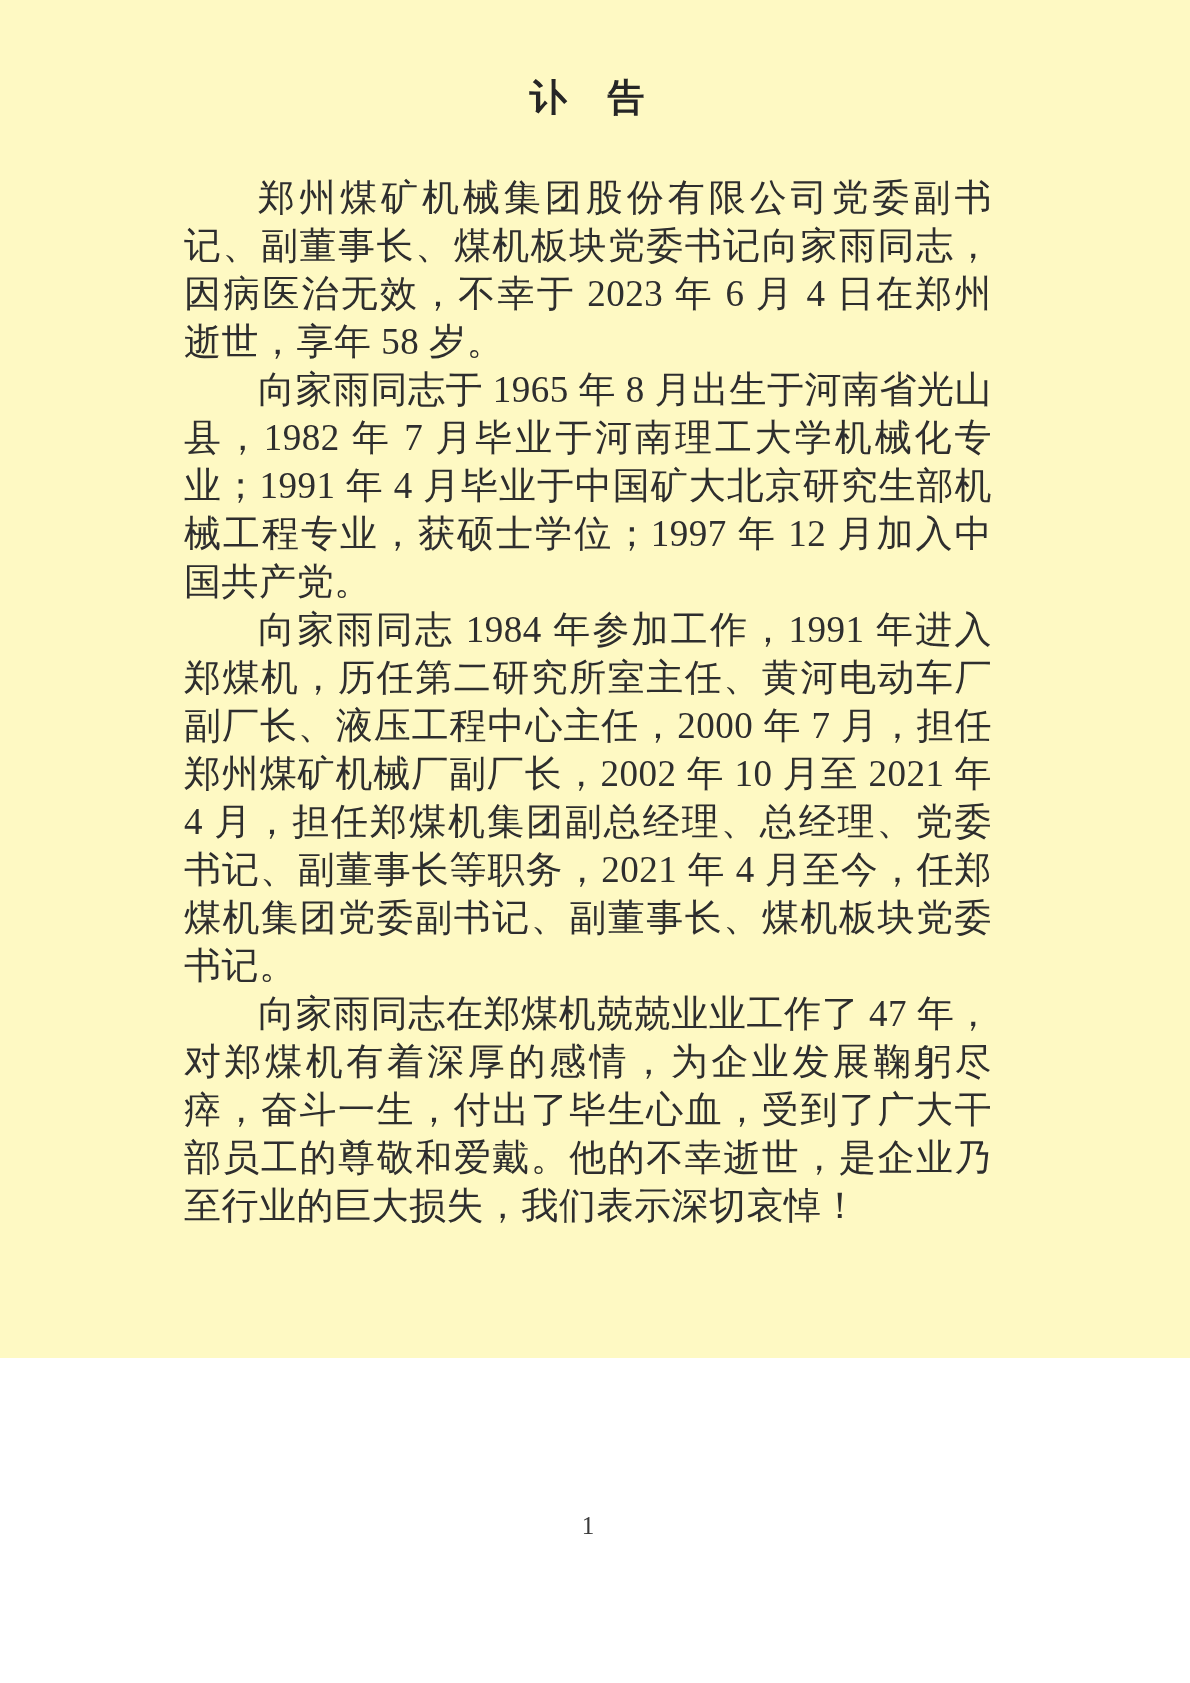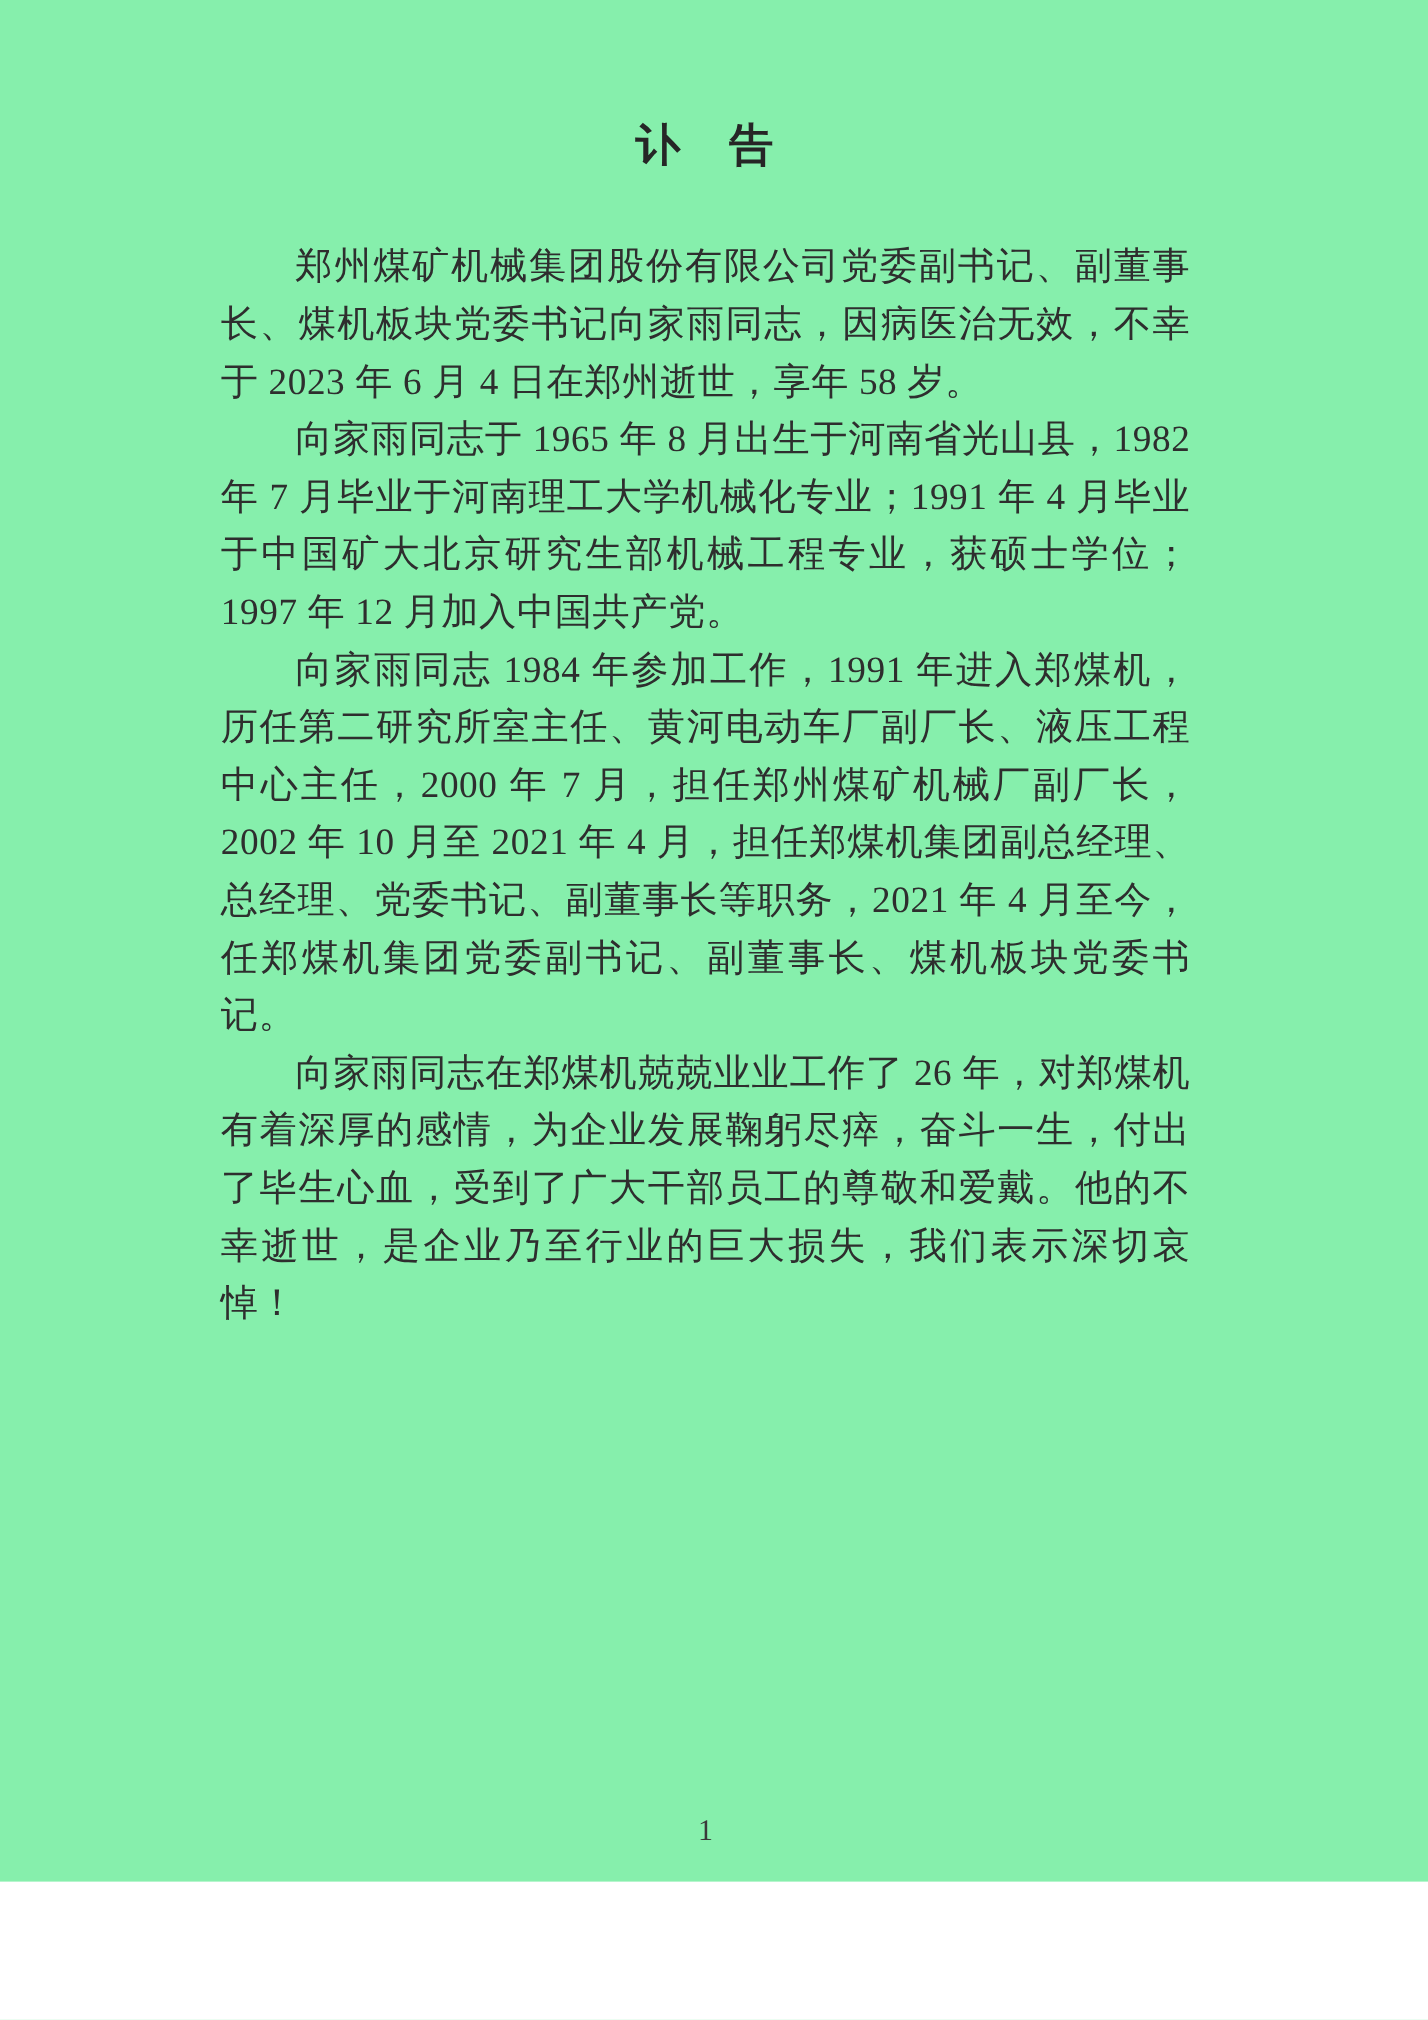--- a/index.html
+++ b/index.html
@@ -8,38 +8,38 @@
     width: 1190px;
     height: 1683px;
     background: #ffffff;
     font-family: "Liberation Serif", "DejaVu Serif", serif;
     overflow: hidden;
   }
 
   .page {
     position: relative;
     width: 1190px;
-    height: 1568px;
-    background: #86efac;
-    padding: 100px 198px 0 184px;
+    height: 1358px;
+    background: #fef9c3;
+    padding: 76px 198px 0 184px;
   }
 
   .doc-title {
     text-align: center;
     font-size: 37px;
     font-weight: bold;
     line-height: 44px;
     letter-spacing: 2px;
     color: #262626;
     margin-bottom: 54px;
     font-family: "Liberation Serif", "DejaVu Serif", serif;
   }
 
   .doc-body p {
-    font-size: 31px;
+    font-size: 37px;
     line-height: 48px;
     color: #2e2e2e;
     text-align: justify;
     text-justify: inter-ideograph;
     text-indent: 2em;
     letter-spacing: 0.5px;
     font-weight: 400;
   }
 
   .page-footer {
@@ -56,18 +56,18 @@
 <body>
 
 <div class="page">
 
   <h1 class="doc-title">讣　告</h1>
 
   <div class="doc-body">
     <p>郑州煤矿机械集团股份有限公司党委副书记、副董事长、煤机板块党委书记向家雨同志，因病医治无效，不幸于 2023 年 6 月 4 日在郑州逝世，享年 58 岁。</p>
     <p>向家雨同志于 1965 年 8 月出生于河南省光山县，1982 年 7 月毕业于河南理工大学机械化专业；1991 年 4 月毕业于中国矿大北京研究生部机械工程专业，获硕士学位；1997 年 12 月加入中国共产党。</p>
     <p>向家雨同志 1984 年参加工作，1991 年进入郑煤机，历任第二研究所室主任、黄河电动车厂副厂长、液压工程中心主任，2000 年 7 月，担任郑州煤矿机械厂副厂长，2002 年 10 月至 2021 年 4 月，担任郑煤机集团副总经理、总经理、党委书记、副董事长等职务，2021 年 4 月至今，任郑煤机集团党委副书记、副董事长、煤机板块党委书记。</p>
-    <p>向家雨同志在郑煤机兢兢业业工作了 26 年，对郑煤机有着深厚的感情，为企业发展鞠躬尽瘁，奋斗一生，付出了毕生心血，受到了广大干部员工的尊敬和爱戴。他的不幸逝世，是企业乃至行业的巨大损失，我们表示深切哀悼！</p>
+    <p>向家雨同志在郑煤机兢兢业业工作了 47 年，对郑煤机有着深厚的感情，为企业发展鞠躬尽瘁，奋斗一生，付出了毕生心血，受到了广大干部员工的尊敬和爱戴。他的不幸逝世，是企业乃至行业的巨大损失，我们表示深切哀悼！</p>
   </div>
 
   <div class="page-footer">1</div>
 
 </div>
 
 </body></html>

